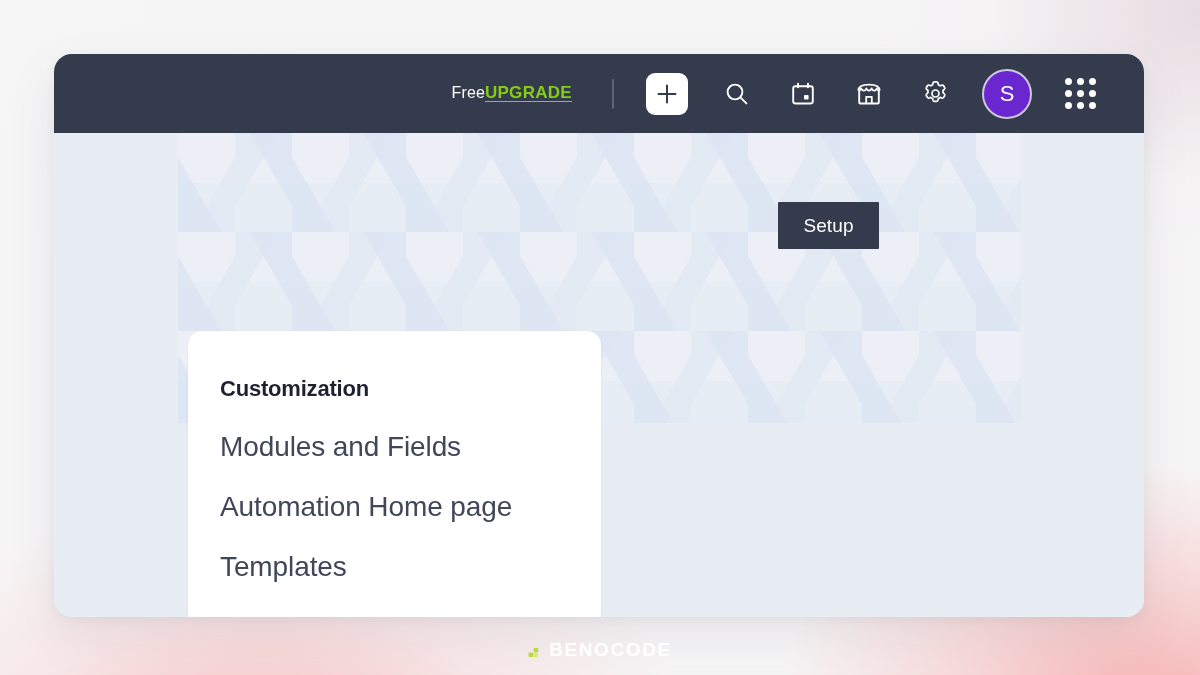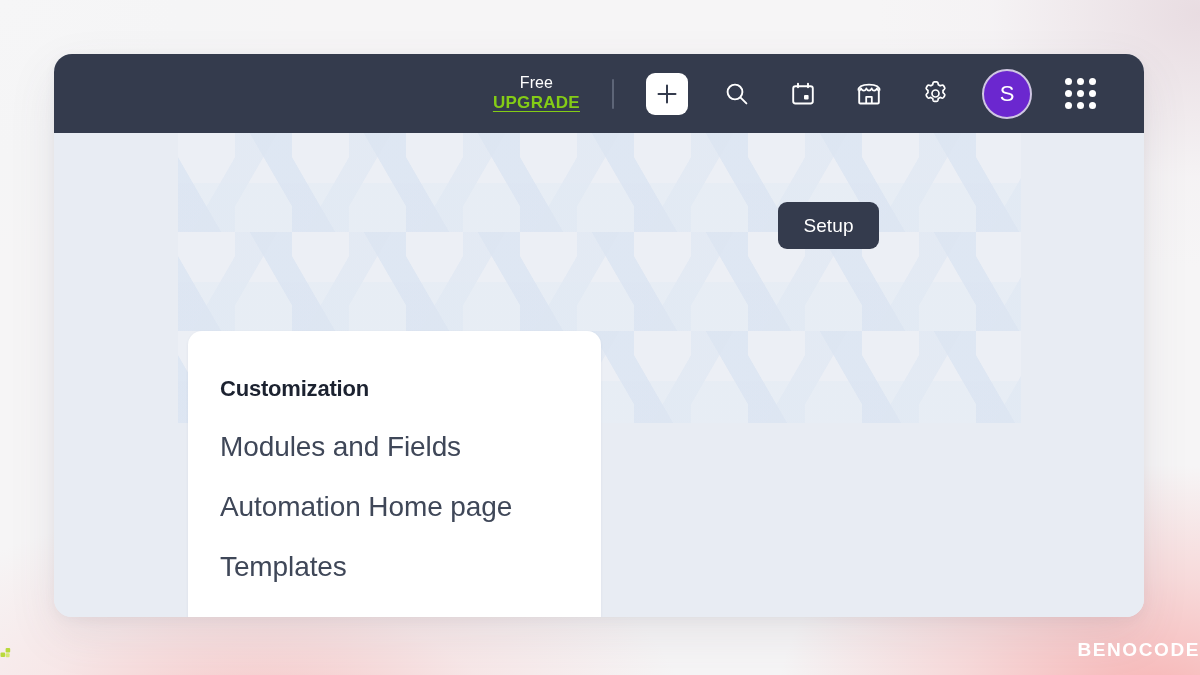--- a/index.html
+++ b/index.html
@@ -52,25 +52,25 @@
     margin-left: auto;
     display: flex;
     align-items: center;
     height: 100%;
     padding-right: 42px;
   }
 
   
   .upgrade-block {
     display: flex;
-    flex-direction: column;
+    flex-direction: row;
     align-items: center;
     justify-content: center;
     line-height: 1.18;
-    margin-right: 24px;
+    margin-right: 32px;
   }
   .free-label {
     color: #ffffff;
     font-size: 16px;
     font-weight: 400;
     letter-spacing: 0.1px;
   }
   .upgrade-link {
     color: #84cc16;
     font-size: 17px;
@@ -174,21 +174,21 @@
   }
 
   
   .tooltip {
     position: absolute;
     left: 724px;
     top: 69px;
     width: 101px;
     height: 47px;
     background: #343b4d;
-    border-radius: 9px;
+    border-radius: 1px;
     display: flex;
     align-items: center;
     justify-content: center;
     color: #ffffff;
     font-size: 19px;
     font-weight: 400;
     letter-spacing: 0.1px;
   }
 
   
@@ -228,21 +228,21 @@
   }
 
   
   .footer-logo {
     position: absolute;
     left: 0;
     right: 0;
     top: 639px;
     display: flex;
     align-items: center;
-    justify-content: space-between;
+    justify-content: center;
     gap: 5px;
   }
   .logo-mark {
     display: block;
   }
   .logo-text {
     color: #ffffff;
     font-size: 19px;
     font-weight: 700;
     letter-spacing: 1.6px;

